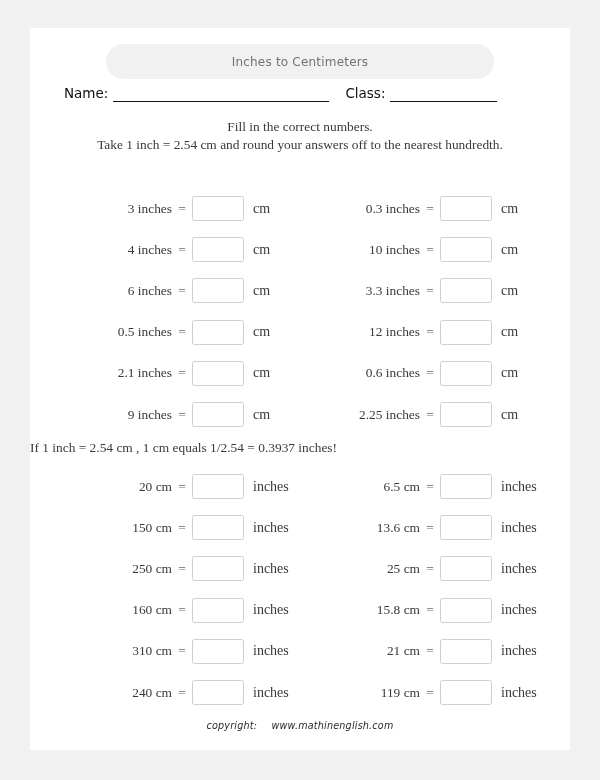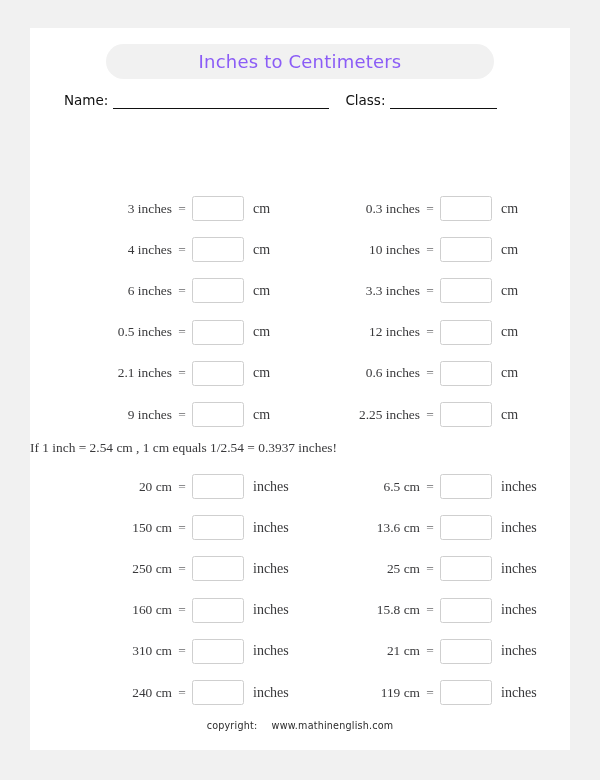--- a/index.html
+++ b/index.html
@@ -31,35 +31,35 @@
     width: 388px;
     height: 35px;
     background: #f1f1f1;
     border-radius: 18px;
     display: flex;
     align-items: center;
     justify-content: center;
   }
   .title-text {
     font-family: "DejaVu Sans", sans-serif;
-    font-size: 18px;
-    color: #8b5cf6;
+    font-size: 12px;
+    color: #737373;
     letter-spacing: 0.2px;
     white-space: nowrap;
   }
 
   
   .nameline {
     position: absolute;
     left: 34px;
     top: 57px;
     width: 476px;
     height: 24px;
     display: flex;
-    align-items: flex-end;
+    align-items: flex-start;
   }
   .nc-label {
     font-family: "DejaVu Sans", sans-serif;
     font-size: 13.5px;
     color: #111111;
     white-space: nowrap;
     line-height: 17px;
   }
   .nc-rule {
     border-bottom: 1.6px solid #111111;
@@ -148,39 +148,44 @@
   .footer {
     position: absolute;
     left: 0;
     top: 692px;
     width: 540px;
     text-align: center;
     font-family: "DejaVu Sans", sans-serif;
     font-size: 9.6px;
     color: #2a2a2a;
     letter-spacing: 0.2px;
+    font-style: italic;
   }
   .footer-site { margin-left: 11px; }
 </style>
 </head>
 <body>
 
 <div class="page">
 
   <div class="title-banner">
     <span class="title-text">Inches to Centimeters</span>
   </div>
 
   <div class="nameline">
     <span class="nc-label">Name:</span>
     <span class="nc-rule rule-name"></span>
     <span class="nc-label">Class:</span>
     <span class="nc-rule rule-class"></span>
   </div>
 
+  <div class="instructions">
+    <div>Fill in the correct numbers.</div>
+    <div>Take 1 inch = 2.54 cm and round your answers off to the nearest hundredth.</div>
+  </div>
 
   <div class="section" id="section-one">
       <div class="row">
         <div class="cell cell-left">
           <span class="q-value">3 inches</span>
           <span class="q-eq">=</span>
           <input type="text" class="answer-box" value="" style="">
           <span class="q-unit">cm</span>
         </div>
         <div class="cell cell-right">

